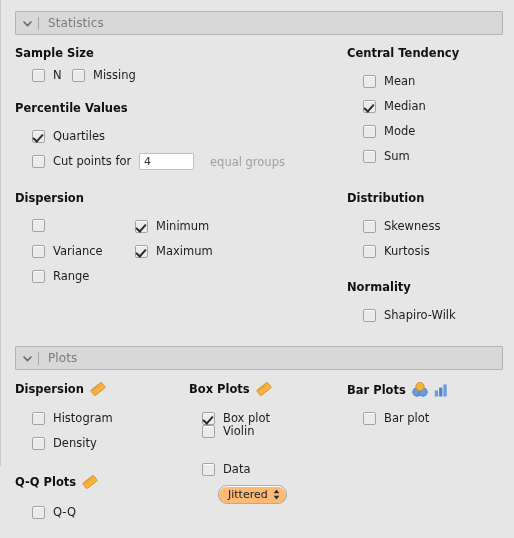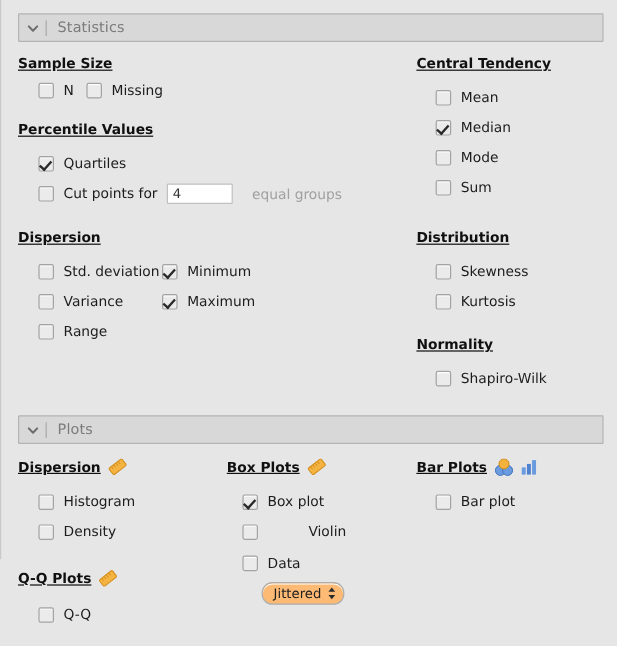--- a/index.html
+++ b/index.html
@@ -60,23 +60,22 @@
   }
 
   
   .group-title {
     position: absolute;
     font-weight: bold;
     font-size: 11.5px;
     color: #101010;
     white-space: nowrap;
     display: flex;
-    align-items: flex-start;
+    align-items: flex-end;
     gap: 6px;
-    text-decoration: underline;
   }
 
   
   .cb-row {
     position: absolute;
     display: flex;
     align-items: center;
     white-space: nowrap;
   }
   .cb {
@@ -191,21 +190,20 @@
     <span class="cb-label">Cut points for</span>
   </div>
   <input class="num-input" style="position: absolute; left: 138px; top: 153px;" type="text" value="4">
   <div style="position:absolute; left:201px; top:155px; font-size:11.5px;" class="cb-label muted">equal groups</div>
 
   <div class="group-title" style="left:14px; top:191px;">
     <span>Dispersion</span>
   </div>
   <div class="cb-row" style="left:31px; top:219px;">
     <span class="cb"></span>
-    <span class="cb-label">Std. deviation</span>
   </div>
   <div class="cb-row" style="left:31px; top:244px;">
     <span class="cb"></span>
     <span class="cb-label">Variance</span>
   </div>
   <div class="cb-row" style="left:31px; top:269px;">
     <span class="cb"></span>
     <span class="cb-label">Range</span>
   </div>
   <div class="cb-row" style="left:134px; top:219px;">
@@ -320,21 +318,21 @@
           <line x1="8.8" y1="3.9" x2="8.8" y2="6.4" stroke="#d4901f" stroke-width="0.8"></line>
           <line x1="11.2" y1="3.9" x2="11.2" y2="6.4" stroke="#d4901f" stroke-width="0.8"></line>
         </g>
       </svg>
     </span>
   </div>
   <div class="cb-row" style="left:201px; top:411px;">
     <span class="cb checked"></span>
     <span class="cb-label">Box plot</span>
   </div>
-  <div class="cb-row" style="left:201px; top:436px;gap:34px;">
+  <div class="cb-row" style="left:201px; top:424px;">
     <span class="cb"></span>
     <span class="cb-label">Violin</span>
   </div>
   <div class="cb-row" style="left:201px; top:462px;">
     <span class="cb"></span>
     <span class="cb-label">Data</span>
   </div>
   <div class="dropdown" style="left:217px; top:485px;">
     <span>Jittered</span>
     <span class="dd-arrows">

